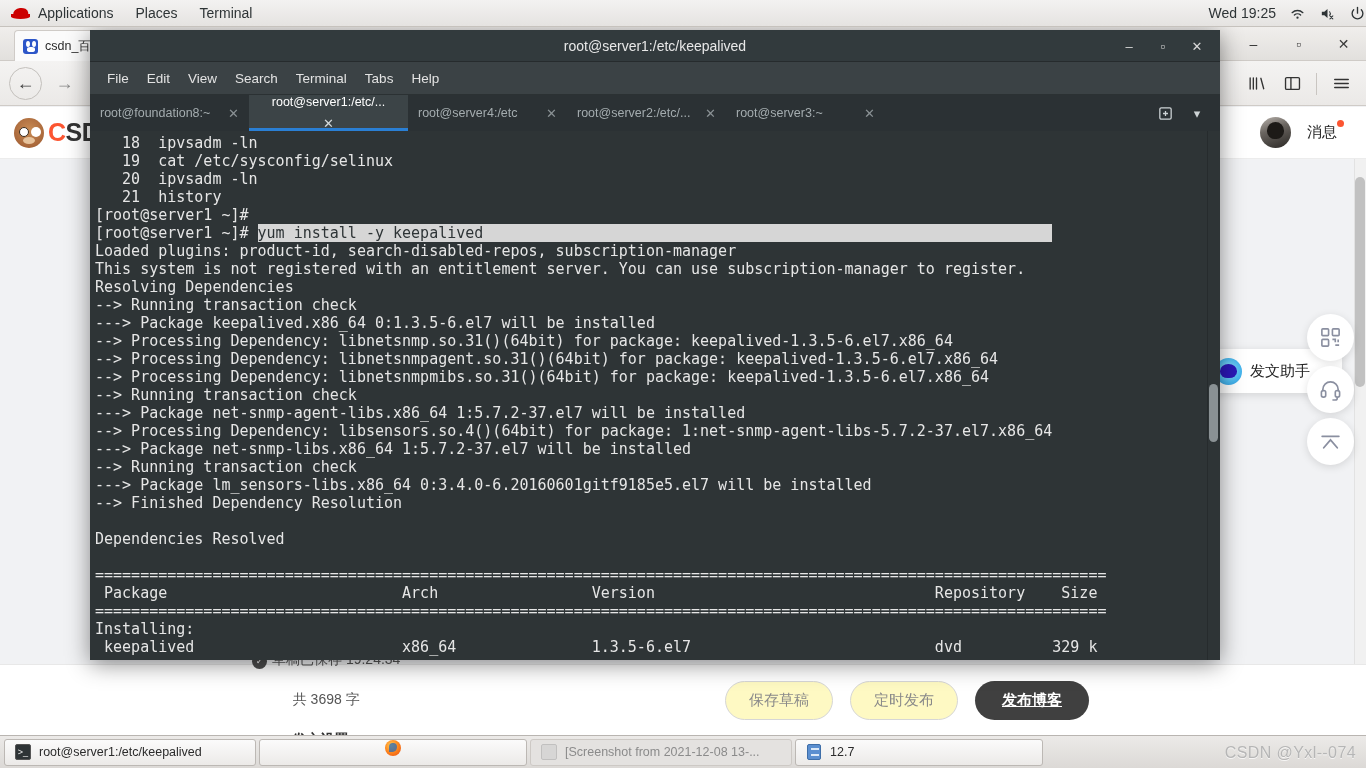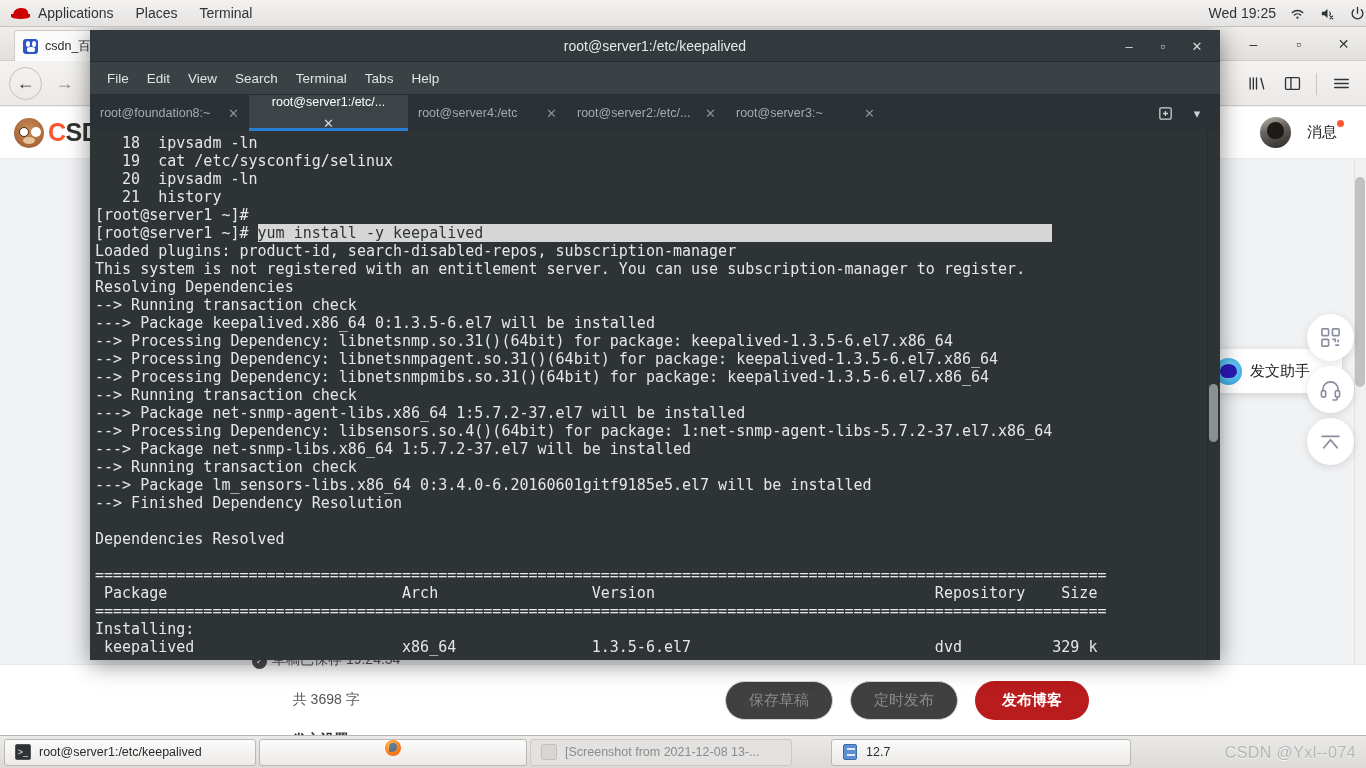--- a/index.html
+++ b/index.html
@@ -156,22 +156,22 @@
   #footer-left { display:flex; align-items:center; gap:22px; margin-left:252px; font-size:14px; color:#555;flex-direction:column; }
   .check-ico {
     width:15px;height:15px;border-radius:50%;background:#4d4d4d;display:inline-flex;
     align-items:center;justify-content:center;color:#fff;font-size:9px;margin-right:5px;
   }
   #footer-right { margin-left:auto; display:flex; align-items:center; gap:17px; margin-right:277px; }
   .fbtn {
     height:39px; padding:0 23px; border-radius:20px; font-size:15px;
     display:flex; align-items:center; justify-content:center;
   }
-  .fbtn.outline { border:1px solid #d6d6d6; color:#8a8a8a; background:#404040; }
-  .fbtn.primary { background:#b91c1c; color:#fff; border:none; font-weight:bold; padding:0 27px; }
+  .fbtn.outline { border:1px solid #d6d6d6; color:#8a8a8a; background:#fef9c3; }
+  .fbtn.primary { background:#404040; color:#fff; border:none; font-weight:bold; padding:0 27px;text-decoration:underline; }
   .caret::after { content:"\2228"; font-size:10px; margin-left:4px; display:inline-block; transform:scaleX(1.3); }
 
   
   #terminal-window {
     position:absolute; left:90px; top:30px; width:1130px; height:630px;
     background:#2e3436; z-index:60; box-shadow:0 4px 22px rgba(0,0,0,.45);
     display:flex; flex-direction:column;
   }
   #term-titlebar {
     height:32px; background:#323a3d; display:flex; align-items:center;
@@ -496,21 +496,21 @@
         <span class="ff-ic"></span>
       </span>
     <span>写文章-CSDN博客 - Mozilla Firefox</span>
   </div>
   <div class="task inactive" style="width:262px;">
     <span class="ic">
         <span class="shot-ic"></span>
       </span>
     <span>[Screenshot from 2021-12-08 13-...</span>
   </div>
-  <div class="task" style="width:300px;margin-left:36px;">
+  <div class="task" style="width:248px;">
     <span class="ic">
         <span class="cab-ic"></span>
       </span>
     <span>12.7</span>
   </div>
 </div>
 
 <div id="watermark">CSDN @Yxl--074</div>
 
 </body></html>

